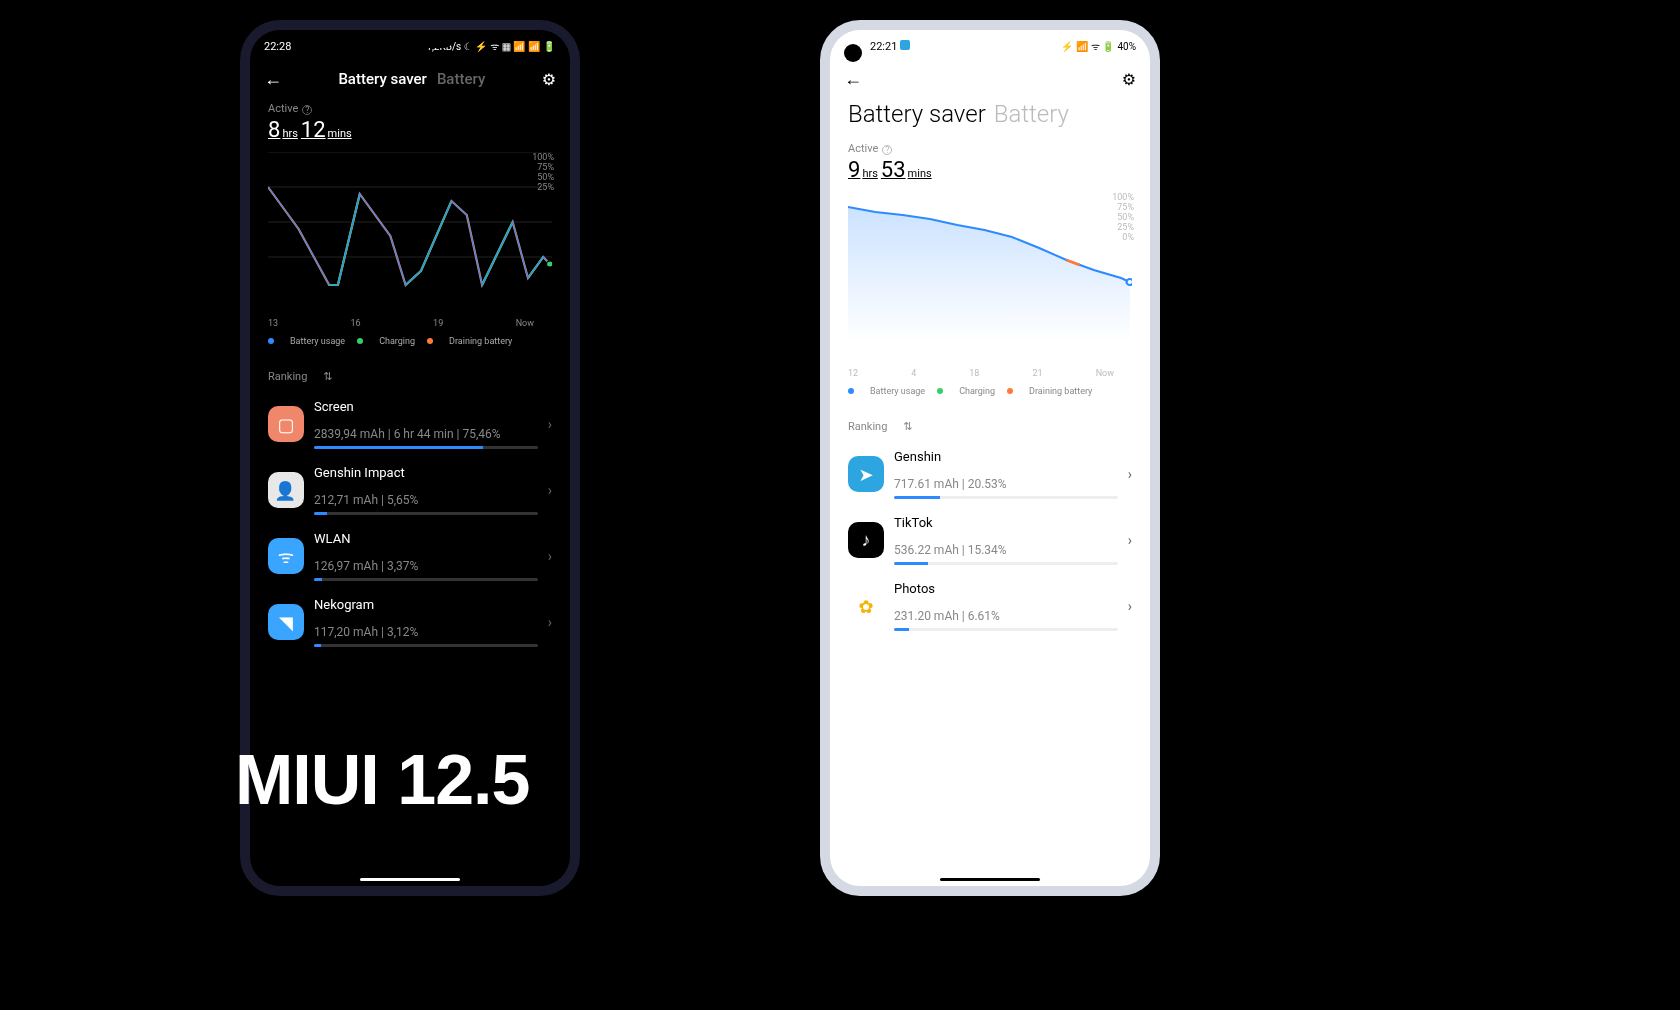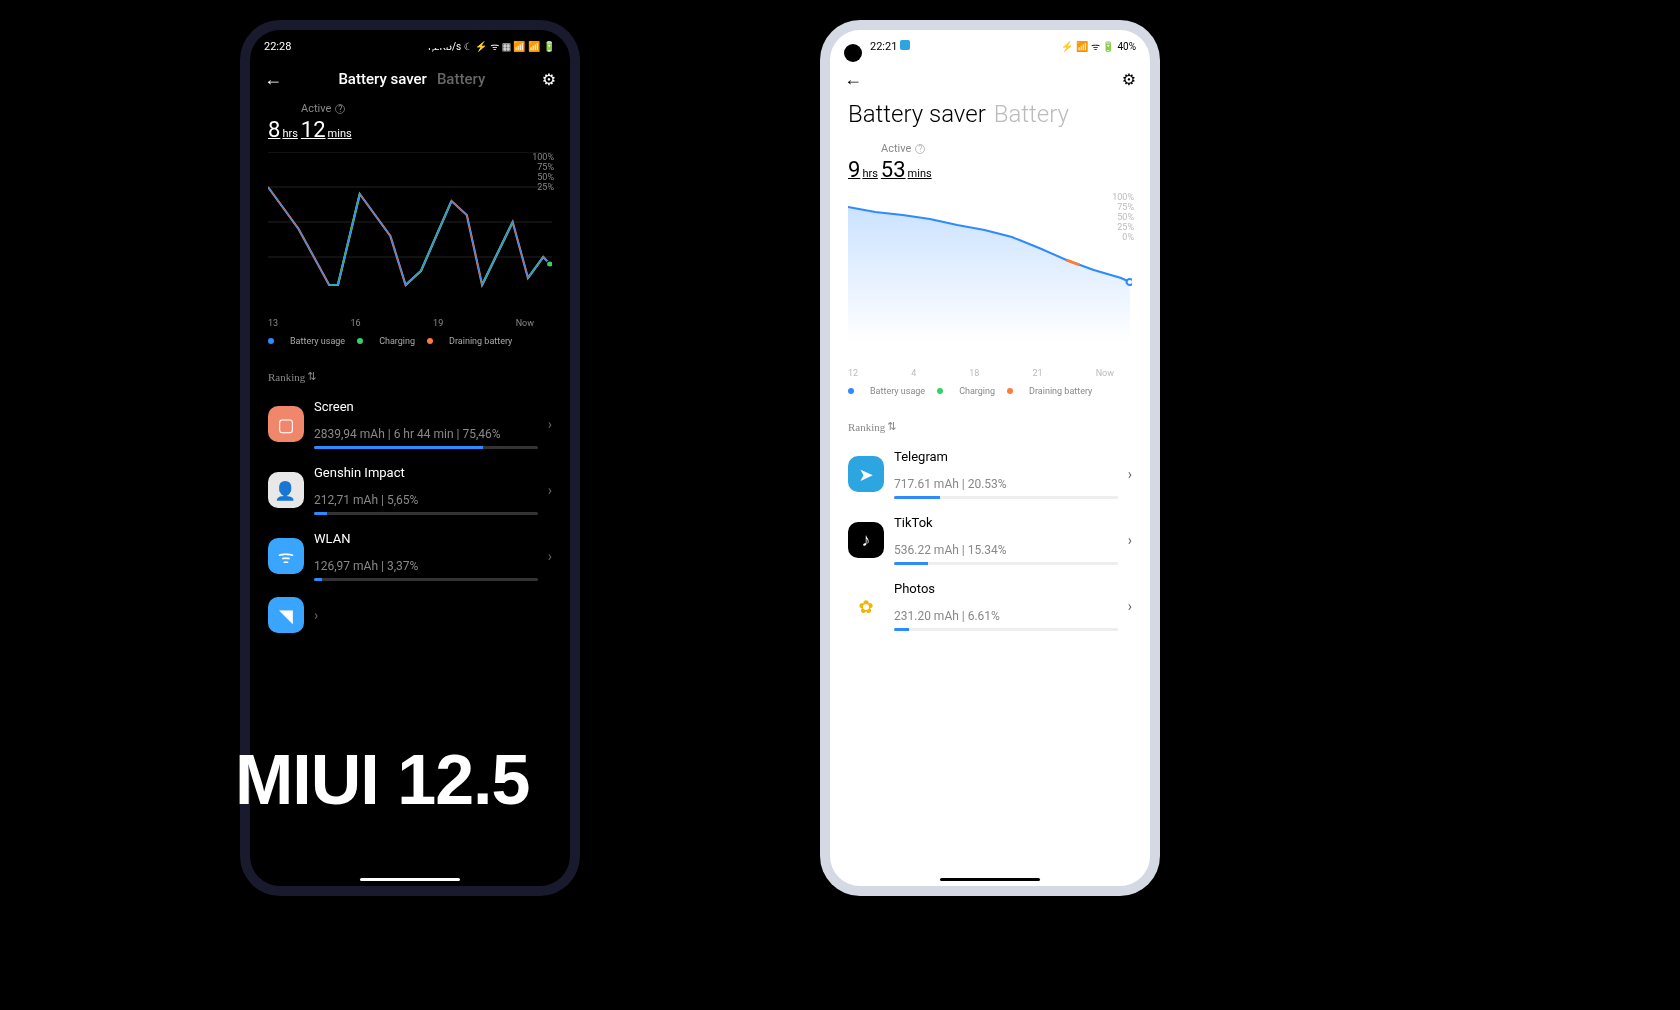--- a/index.html
+++ b/index.html
@@ -49,38 +49,38 @@
   .screen.dark .header { justify-content:space-between; }
   .screen.light .header { justify-content:space-between; }
   .back-arrow { font-size:18px; cursor:pointer; }
   .gear { font-size:16px; cursor:pointer; }
   .tabs-dark { display:flex; gap:10px; font-size:15px; font-weight:500; }
   .tabs-dark .inactive { color:#666; }
   .tabs-light { padding: 4px 18px 8px; }
   .tabs-light .t1 { font-size:24px; font-weight:300; color:#000; }
   .tabs-light .t2 { font-size:24px; font-weight:300; color:#bbb; margin-left:8px; }
   .active-block { padding: 6px 18px 2px; }
-  .active-label { font-size:11px; color:#888; display:flex; gap:4px; align-items:center;margin-left:33px; }
+  .active-label { font-size:11px; color:#888; display:flex; gap:4px; align-items:flex-end; }
   .active-time { font-size:14px; margin-top:2px;text-decoration:underline; }
   .active-time .big { font-size:22px; font-weight:400; }
   .active-time .unit { font-size:11px; margin:0 3px 0 2px; }
   .chart-wrap { padding: 8px 18px 4px; }
   .chart-box { position:relative; height:160px; }
   .screen.light .chart-box { height:170px; }
   .chart-svg { width:100%; height:140px; display:block; }
   .screen.light .chart-svg { height:150px; }
   .y-labels { position:absolute; right:-2px; top:0; height:140px; display:flex; flex-direction:column; font-size:9px; color:#888; text-align:right; }
   .screen.light .y-labels { height:150px; color:#bbb; }
   .x-labels { display:flex; justify-content:space-between; font-size:9px; color:#888; padding:2px 18px 0 0; margin-top:4px; }
   .screen.light .x-labels { color:#bbb; }
   .legend { display:flex; gap:12px; font-size:9px; color:#aaa; padding:8px 0 6px; flex-wrap:wrap; }
   .screen.light .legend { color:#888; }
   .legend-item { display:flex; align-items:center; gap:16px; }
   .dot { width:6px; height:6px; border-radius:50%; }
-  .ranking-hdr { padding:14px 18px 8px; font-size:11px; color:#888; display:flex; gap:2px; align-items:center;font-family:Liberation Serif, serif; }
+  .ranking-hdr { padding:14px 18px 8px; font-size:11px; color:#888; display:flex; gap:16px; align-items:center; }
   .app-row { display:flex; align-items:center; padding:8px 18px; gap:10px; }
   .app-icon { width:36px; height:36px; border-radius:10px; flex-shrink:0; display:flex; align-items:center; justify-content:center; font-size:18px; color:#fff; }
   .app-body { flex:1; min-width:0; }
   .app-name { font-size:13px; }
   .app-sub { font-size:12px; color:#888; margin-top:13px; }
   .app-bar { height:3px; background:#333; border-radius:2px; margin-top:5px; overflow:hidden; }
   .screen.light .app-bar { background:#eee; }
   .app-bar-fill { height:100%; background:#2e8bff; }
   .chev { color:#666; font-size:14px; }
   .home-ind { position:absolute; bottom:5px; left:50%; transform:translateX(-50%); width:100px; height:3px; border-radius:2px; }
@@ -199,20 +199,27 @@
             <div class="app-name">WLAN</div>
             <div class="app-sub">126,97 mAh | 3,37%</div>
             <div class="app-bar">
               <div class="app-bar-fill" style="width:3.37%"></div>
             </div>
           </div>
           <div class="chev">›</div>
         </div>
         <div class="app-row">
           <div class="app-icon" style="background:#3aa5ff;">◥</div>
+          <div class="app-body">
+            <div class="app-name">Nekogram</div>
+            <div class="app-sub">117,20 mAh | 3,12%</div>
+            <div class="app-bar">
+              <div class="app-bar-fill" style="width:3.12%"></div>
+            </div>
+          </div>
           <div class="chev">›</div>
         </div>
       </div>
     <div class="home-ind"></div>
   </div>
 </div>
 
 <div class="phone phone-light">
   <div class="screen light">
     <div class="punch-hole"></div>
@@ -282,21 +289,21 @@
       </div>
     </div>
     <div class="ranking-hdr">
       <span>Ranking</span>
         <span>⇅</span>
     </div>
     <div id="apps-light">
         <div class="app-row">
           <div class="app-icon" style="background:#2da5e1;">➤</div>
           <div class="app-body">
-            <div class="app-name">Telegram</div>
+            <div class="app-name">Genshin</div>
             <div class="app-sub">717.61 mAh | 20.53%</div>
             <div class="app-bar">
               <div class="app-bar-fill" style="width:20.53%"></div>
             </div>
           </div>
           <div class="chev">›</div>
         </div>
         <div class="app-row">
           <div class="app-icon" style="background:#000;">♪</div>
           <div class="app-body">

